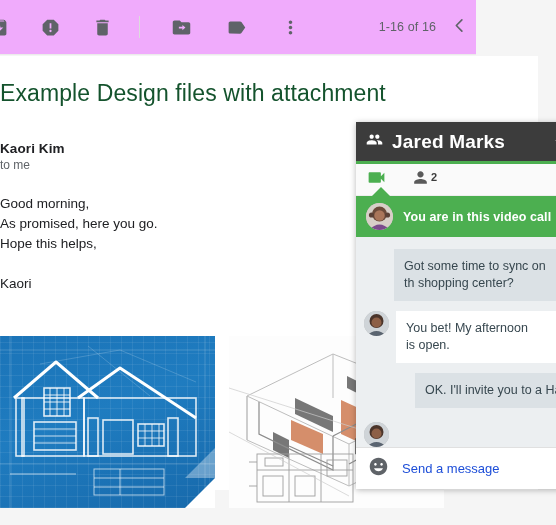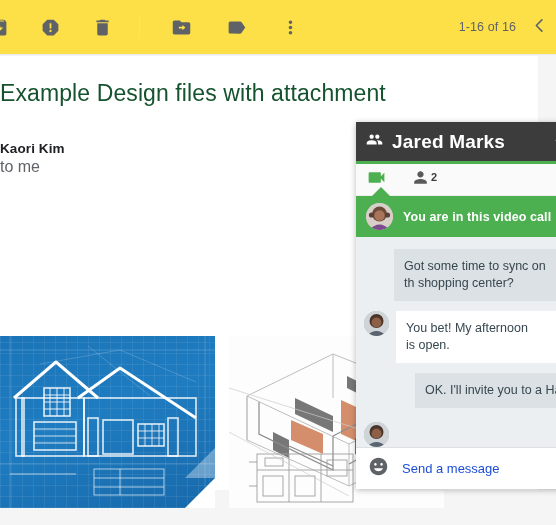--- a/index.html
+++ b/index.html
@@ -20,23 +20,23 @@
     width: 556px;
     height: 525px;
     overflow: hidden;
     background: #f5f5f5;
   }
 
   
   .toolbar {
     position: absolute;
     left: 0; top: 0;
-    width: 556px;
+    width: 476px;
     height: 55px;
-    background: #fde047;
+    background: #f0abfc;
     border-bottom: 1px solid #ebebeb;
     display: flex;
     align-items: center;
     box-sizing: border-box;
   }
   .tb-btn {
     width: 40px;
     height: 40px;
     display: flex;
     align-items: center;
@@ -98,21 +98,21 @@
   }
   .sender {
     margin-top: 33px;
     font-size: 13.5px;
     font-weight: bold;
     color: #202124;
     letter-spacing: .1px;
   }
   .tome {
     margin-top: 2px;
-    font-size: 16px;
+    font-size: 12px;
     color: #5f6368;
   }
   .body-text {
     margin-top: 22px;
     font-size: 13.5px;
     line-height: 20px;
     color: #202124;
   }
   .body-text .blank { height: 20px; }
 
@@ -412,20 +412,27 @@
   </div>
 
   <div class="card">
     <div class="card-inner">
 
       <div class="subject">Example Design files with attachment</div>
 
       <div class="sender">Kaori Kim</div>
       <div class="tome">to me</div>
 
+      <div class="body-text">
+        <div>Good morning,</div>
+        <div>As promised, here you go.</div>
+        <div>Hope this helps,</div>
+        <div class="blank"></div>
+        <div>Kaori</div>
+      </div>
 
       <div class="attachments">
 
         <div class="att">
           <div class="bp">
             <svg width="215" height="172" viewBox="0 0 215 172">
               <g stroke="rgba(255,255,255,.30)" stroke-width="0.6" fill="none">
                 <line x1="0" y1="14" x2="215" y2="14"></line>
                 <line x1="0" y1="128" x2="215" y2="128"></line>
                 <line x1="10" y1="0" x2="10" y2="172"></line>

